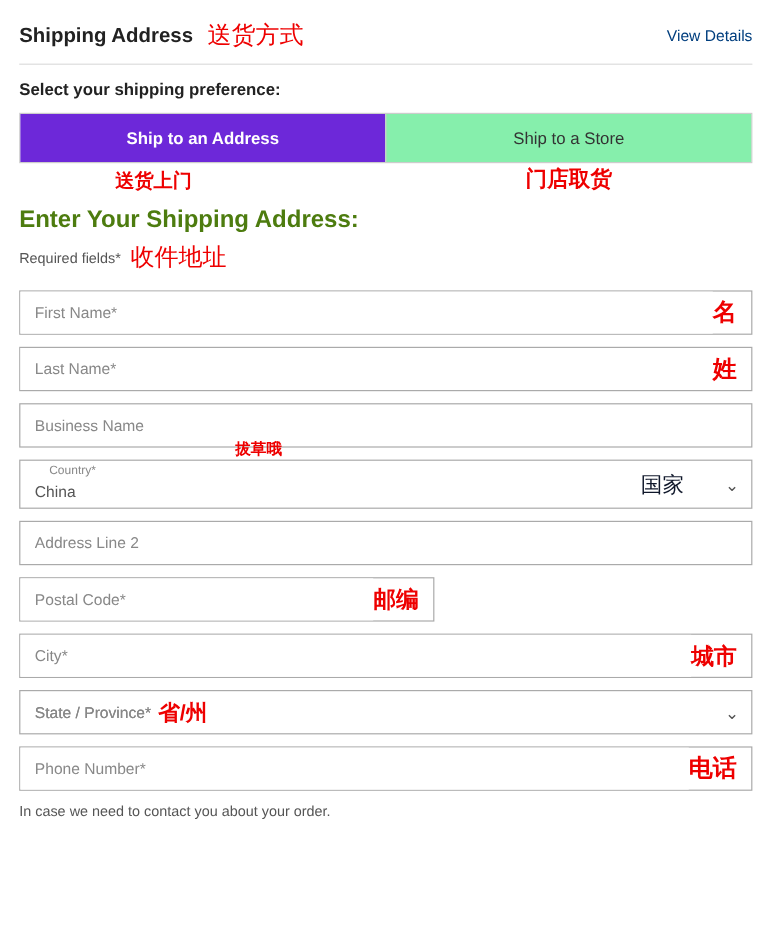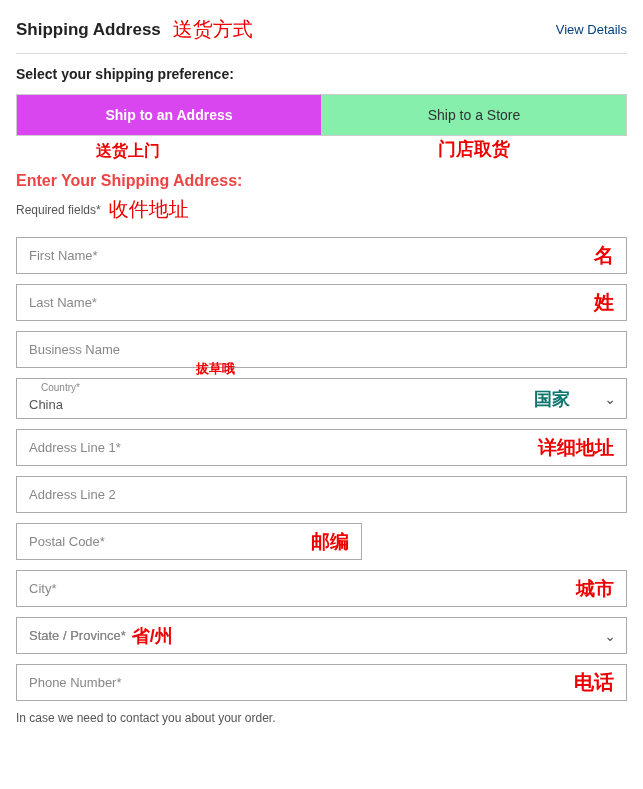--- a/index.html
+++ b/index.html
@@ -56,43 +56,43 @@
     }
     .ship-option {
       flex: 1;
       padding: 12px 10px;
       text-align: center;
       font-size: 14px;
       cursor: pointer;
       position: relative;
     }
     .ship-option.active {
-      background: #d946ef;
+      background: #6d28d9;
       color: #fff;
       font-weight: bold;
     }
     .ship-option.inactive {
       background: #86efac;
       color: #333;
       border-left: 1px solid #ccc;
     }
     .ship-option .chinese-label {
       color: #e00;
       font-size: 18px;
       font-weight: bold;
       position: absolute;
       bottom: -26px;
       left: 50%;
       transform: translateX(-50%);
       white-space: nowrap;
     }
     .form-section-title {
-      font-size: 16px;
-      font-weight: bold;
-      color: #ef4444;
+      font-size: 20px;
+      font-weight: bold;
+      color: #4d7c0f;
       margin-top: 14px;
       margin-bottom: 6px;
     }
     .required-note {
       font-size: 12px;
       color: #555;
       margin-bottom: 14px;
       display: flex;
       align-items: center;
       gap: 8px;
@@ -229,31 +229,25 @@
 
   <div class="form-group" style="position:relative;">
     <span style="position:absolute; top:-18px; left:180px; color:#e00; font-size:13px; font-weight:bold; z-index:2;">拔草哦</span>
     <div class="select-wrapper">
       <div style="position:absolute; top:3px; left:24px; font-size:10px; color:#888; pointer-events:none;">Country*</div>
       <select style="padding-top:18px; padding-bottom:6px; padding-left:12px; padding-right:30px; font-size:13px; color:#555; border:none; background:transparent; appearance:none; -webkit-appearance:none; width:100%; outline:none; cursor:pointer;">
         <option>China</option>
         <option>United States</option>
         <option>United Kingdom</option>
       </select>
-      <div style="position:absolute; right: 56px; top:50%; transform:translateY(-50%); color:#0f766e; font-size:18px; font-weight:bold; pointer-events:none;">国家</div>
+      <div style="position:absolute; right: 56px; top:50%; transform:translateY(-50%); color:#0f172a; font-size:18px; font-weight:normal; pointer-events:none;">国家</div>
       <span class="chevron">⌄</span>
     </div>
   </div>
 
-  <div class="form-group">
-    <div style="display:flex; align-items:center; border:1px solid #aaa;">
-      <input class="form-input" style="border: none; flex: 1 1 0%;" type="text" placeholder="Address Line 1*">
-      <span style="color:#e00; font-size:19px; font-weight:bold; padding-right:12px;">详细地址</span>
-    </div>
-  </div>
 
   <div class="form-group">
     <input class="form-input" type="text" placeholder="Address Line 2" style="">
   </div>
 
   <div class="form-group">
     <div style="display:flex; align-items:center; border:1px solid #aaa; width:346px;">
       <input class="form-input" style="border: none; flex: 1 1 0%;" type="text" placeholder="Postal Code*">
       <span style="color:#e00; font-size:19px; font-weight:bold; padding-right:12px;">邮编</span>
     </div>

